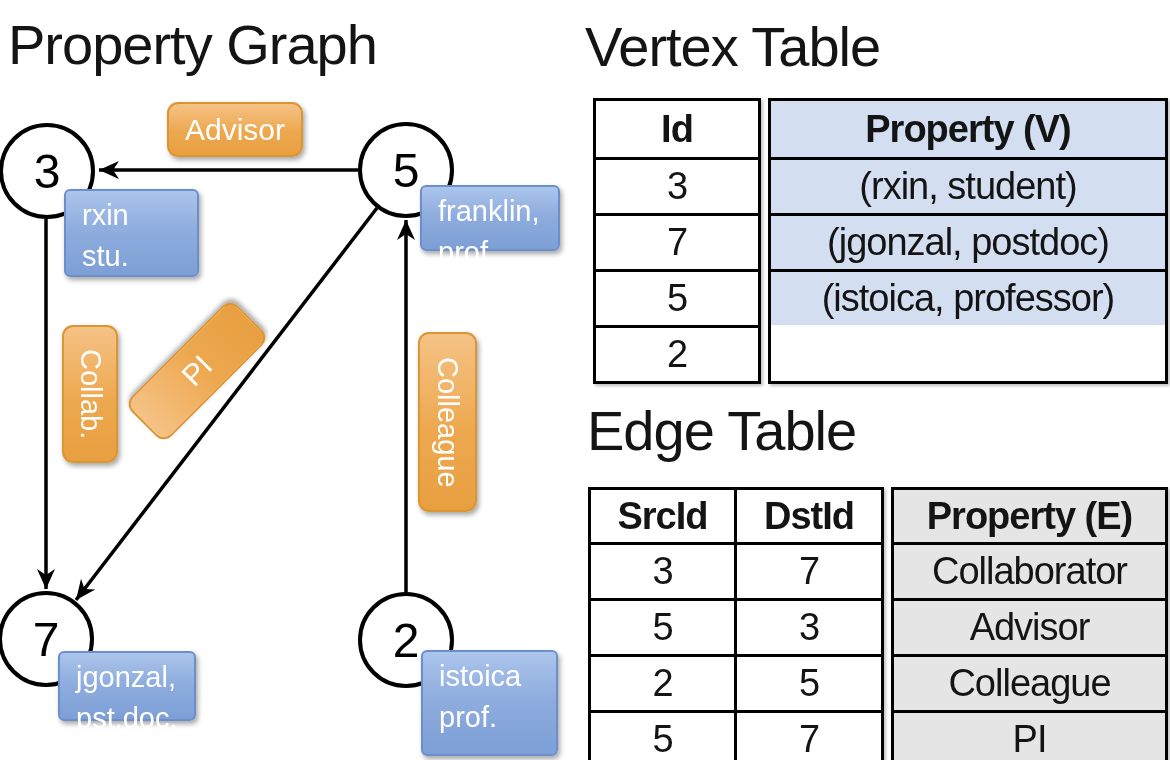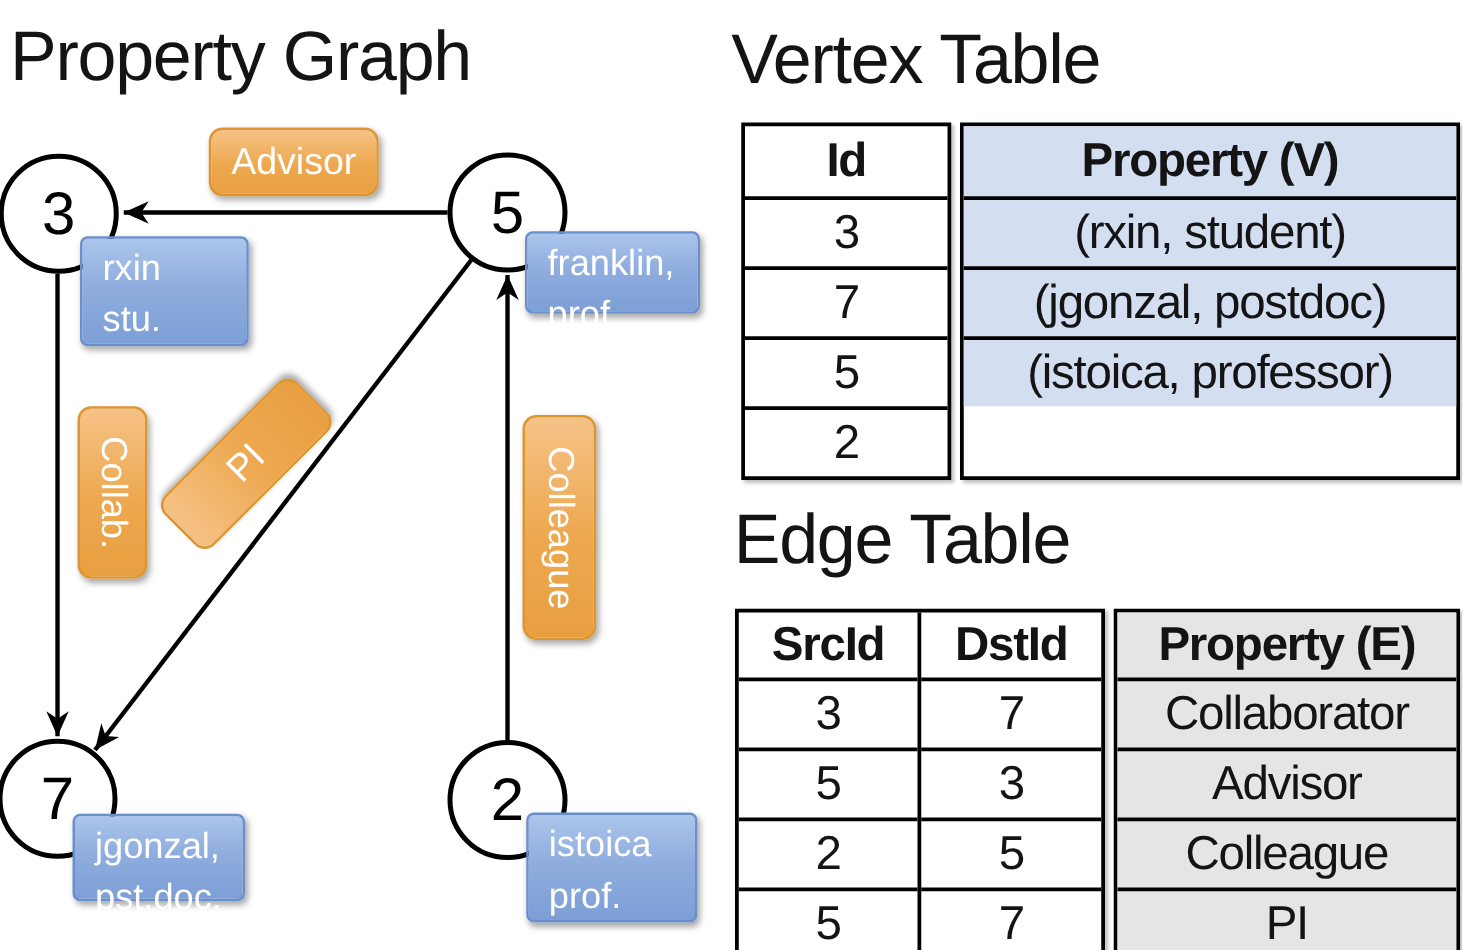--- a/index.html
+++ b/index.html
@@ -29,21 +29,21 @@
 
   
   .vprop{position:absolute;z-index:3;border-radius:6px;color:#fff;
          background:linear-gradient(180deg,#abc5eb 0%,#8fadde 45%,#7d9fd6 100%);
          border:2px solid #6b8fcb;box-shadow:2px 3px 5px rgba(0,0,0,.35);
          font-size:29px;line-height:41px;padding:4px 0 0 16px;box-sizing:border-box;}
   .vprop span{display:block;}
   .vprop-3{left:64px;top:189px;width:135px;height:88px;}
   .vprop-5{left:420px;top:185px;width:140px;height:66px;}
   .vprop-7{left:58px;top:651px;width:138px;height:70px;}
-  .vprop-2{left:421px;top:650px;width:137px;height:88px;}
+  .vprop-2{left:421px;top:650px;width:137px;height:106px;}
 
   
   .pill{position:absolute;z-index:3;border-radius:11px;color:#fff;
         background:linear-gradient(180deg,#f5c286 0%,#eda84f 55%,#e89f40 100%);
         border:2px solid #db9532;box-shadow:2px 3px 5px rgba(0,0,0,.35);
         display:flex;align-items:center;justify-content:center;
         font-size:30px;box-sizing:border-box;}
   .pill-advisor{left:167px;top:102px;width:136px;height:55px;}
   .pill-vert{writing-mode:vertical-rl;font-size:29px;}
   .pill-collab{left:62px;top:325px;width:56px;height:138px;}

